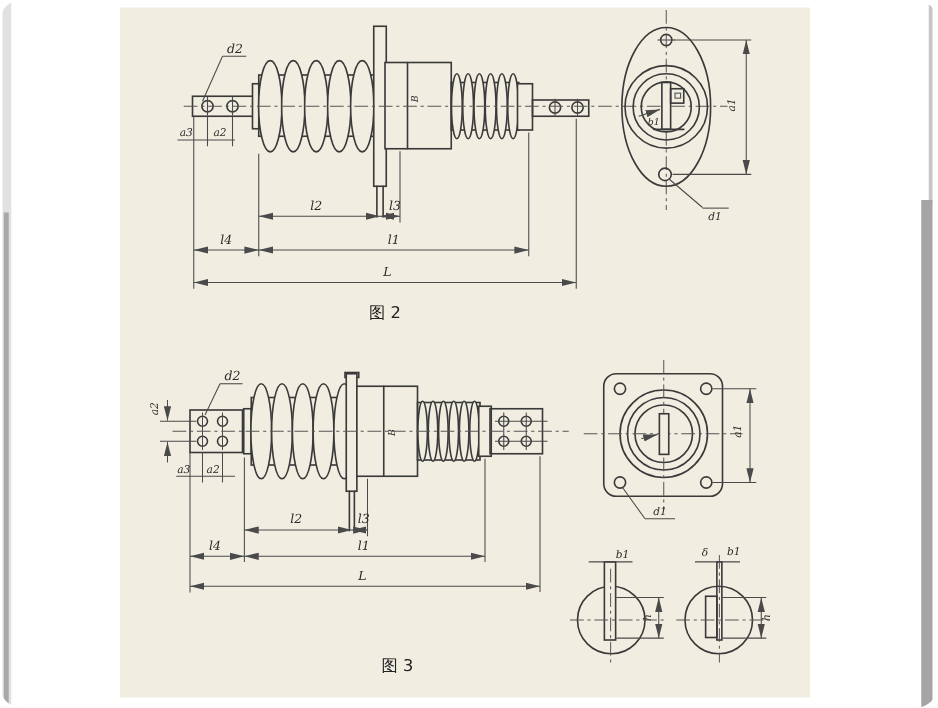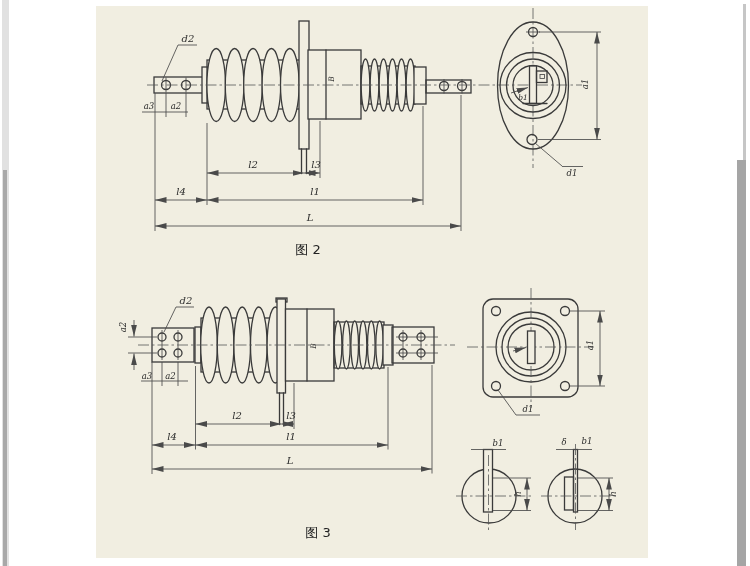--- a/index.html
+++ b/index.html
@@ -1,17 +1,17 @@
 <!DOCTYPE html>
 <html><head>
 <meta charset="utf-8">
 <style>
   html,body{margin:0;padding:0;background:#ffffff;}
   .stage{position:relative;width:750px;height:566px;background:#ffffff;overflow:hidden;
-         font-family:"DejaVu Sans",sans-serif;}
+         font-family:"DejaVu Sans",sans-serif;border-radius:17px;}
   svg{position:absolute;left:0;top:0;}
   .ln{stroke:#3a3a3a;stroke-width:1.3;fill:none;stroke-linecap:round;}
   .fil{fill:#f1eee1;}
   .thin{stroke:#4a4a4a;stroke-width:.85;fill:none;}
   .cl{stroke:#555;stroke-width:.8;fill:none;stroke-dasharray:11 3 2.5 3;}
   .dim{stroke:#4a4a4a;stroke-width:.85;fill:none;
        marker-start:url(#arw);marker-end:url(#arw);}
   .dimE{stroke:#4a4a4a;stroke-width:.85;fill:none;marker-end:url(#arw);}
   text{font:italic 10px "DejaVu Serif",serif;fill:#2b2b2b;}
   .sm{font-size:8.5px;} .xs{font-size:7.5px;}

